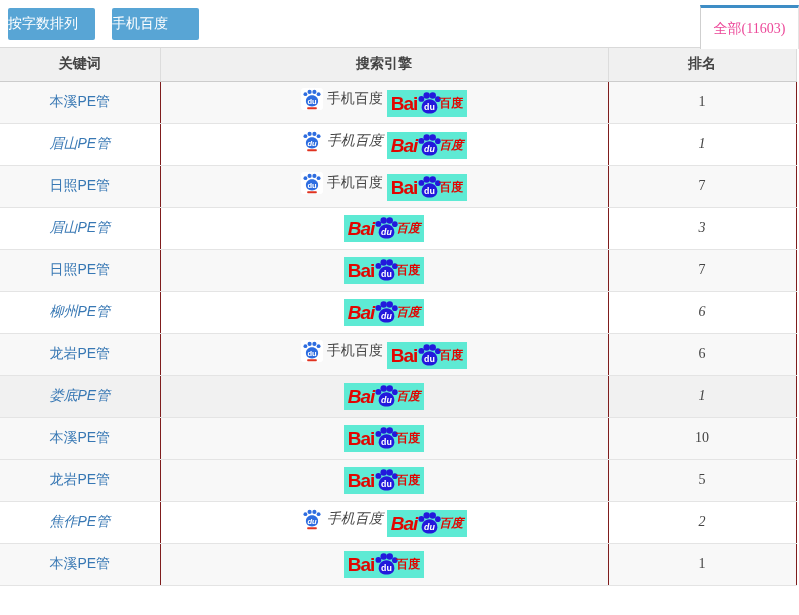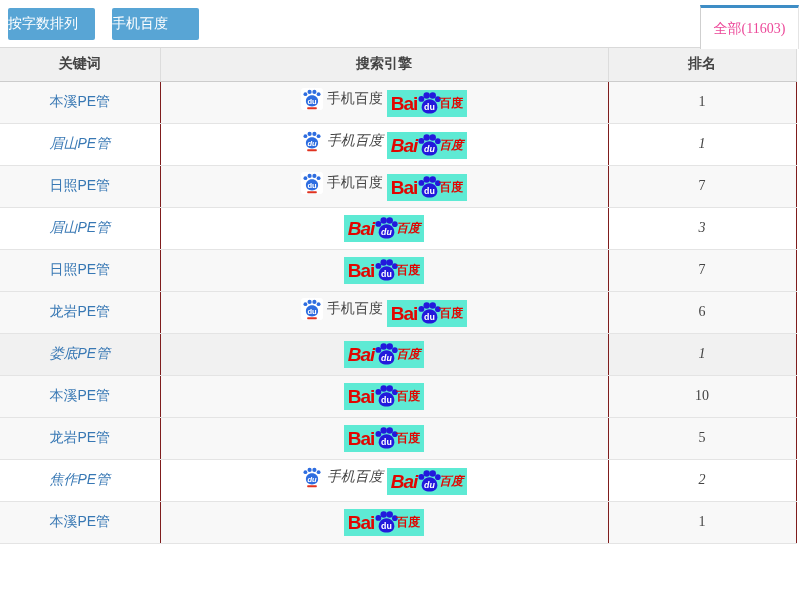--- a/index.html
+++ b/index.html
@@ -230,20 +230,43 @@
             <path d="M12 8 C7.2 8 4.5 12 4.5 15.5 C4.5 19.6 8 21.6 12 21.6 C16 21.6 19.5 19.6 19.5 15.5 C19.5 12 16.8 8 12 8 Z"></path>
           </g>
           <text class="du-big" x="12" y="18.4" text-anchor="middle" font-size="8.5" font-weight="bold" fill="#ffffff" font-family="Liberation Sans, sans-serif">du</text>
         </svg>
         <span class="cn">百度</span>
       </span>
     </td>
     <td class="rank">7</td>
   </tr>
 
+  <tr class="even">
+    <td>
+      <a class="kw">柳州PE管</a>
+    </td>
+    <td>
+      
+      <span class="engine baidu-chip show">
+        <span class="bai">Bai</span>
+        <svg class="paw-svg" width="25" height="25" viewBox="0 0 24 24">
+          <g class="fill-bblue" fill="#2319dc">
+            <circle cx="4.2" cy="7.6" r="2.8"></circle>
+            <circle cx="9.3" cy="4.3" r="3.1"></circle>
+            <circle cx="15.1" cy="4.3" r="3.1"></circle>
+            <circle cx="20" cy="7.8" r="2.7"></circle>
+            <path d="M12 8 C7.2 8 4.5 12 4.5 15.5 C4.5 19.6 8 21.6 12 21.6 C16 21.6 19.5 19.6 19.5 15.5 C19.5 12 16.8 8 12 8 Z"></path>
+          </g>
+          <text class="du-big" x="12" y="18.4" text-anchor="middle" font-size="8.5" font-weight="bold" fill="#ffffff" font-family="Liberation Sans, sans-serif">du</text>
+        </svg>
+        <span class="cn">百度</span>
+      </span>
+    </td>
+    <td class="rank">6</td>
+  </tr>
 
   <tr class="alt">
     <td>
       <a class="kw">龙岩PE管</a>
     </td>
     <td>
       <span class="engine engine-mobile show">
         <svg class="m-icon" width="22" height="22" viewBox="0 0 22 22">
           <rect x="0" y="0" width="22" height="22" rx="3" fill="#ffffff"></rect>
           <g class="fill-mblue" fill="#2e6de0">

